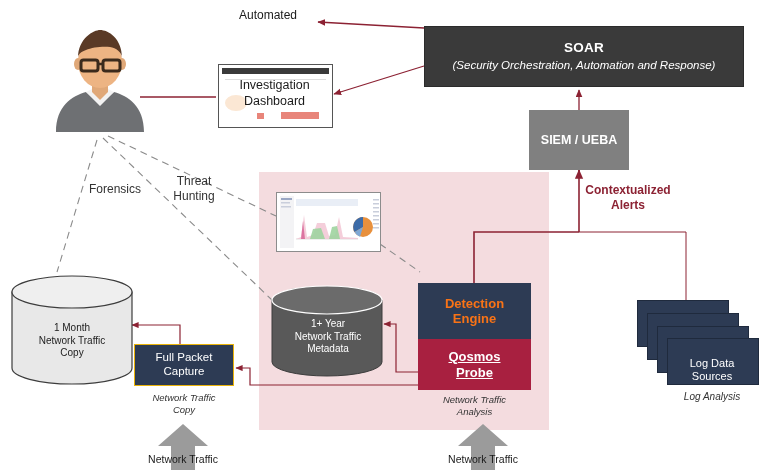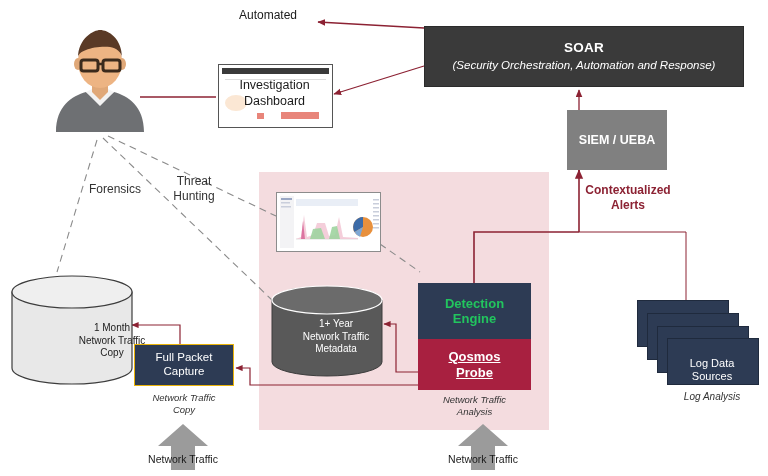--- a/index.html
+++ b/index.html
@@ -56,28 +56,27 @@
   #soar .t1 { font-size: 13.5px; font-weight: bold; letter-spacing: .3px; }
   #soar .t2 { font-size: 11.5px; font-style: italic; margin-top: 3px; }
 
   
   #siem {
     left: 529px; top: 110px; width: 100px; height: 60px;
     background: #808080;
     color: #ffffff;
     font-size: 12.5px;
     font-weight: bold;
-    margin-left: 38px;
   }
 
   
   #detection-engine {
     left: 418px; top: 283px; width: 113px; height: 56px;
     background: #2D3B54;
-    color: #22c55e; font-size: 13px; font-weight: bold;
+    color: #f97316; font-size: 13px; font-weight: bold;
     flex-direction: column;
   }
   #qosmos-probe {
     left: 418px; top: 339px; width: 113px; height: 51px;
     background: #A82040;
     color: #ffffff; font-size: 13px; font-weight: bold;
     flex-direction: column;
     text-decoration: underline;
   }
   #nta-caption {
@@ -101,25 +100,25 @@
 
   
   .cyl-label {
     position: absolute;
     display: flex; flex-direction: column;
     align-items: center; justify-content: center;
     text-align: center; line-height: 1.25;
   }
   #copy-cyl-label {
     left: 12px; top: 315px; width: 120px; height: 52px;
-    font-size: 10px; color: #222222; padding-left: 40px;
+    font-size: 10px; color: #222222;
   }
   #meta-cyl-label {
     left: 272px; top: 311px; width: 112px; height: 52px;
-    font-size: 10px; color: #ffffff; padding-left: 8px;
+    font-size: 10px; color: #ffffff;
   }
 
   
   #log-stack { position: absolute; left: 637px; top: 300px; width: 120px; height: 88px; }
   .log-card {
     position: absolute; width: 90px; height: 45px;
     background: #2D3B54; border: 1px solid #1f2a3d;
   }
   #log-label {
     position: absolute; left: 667px; top: 338px; width: 90px; height: 45px;

